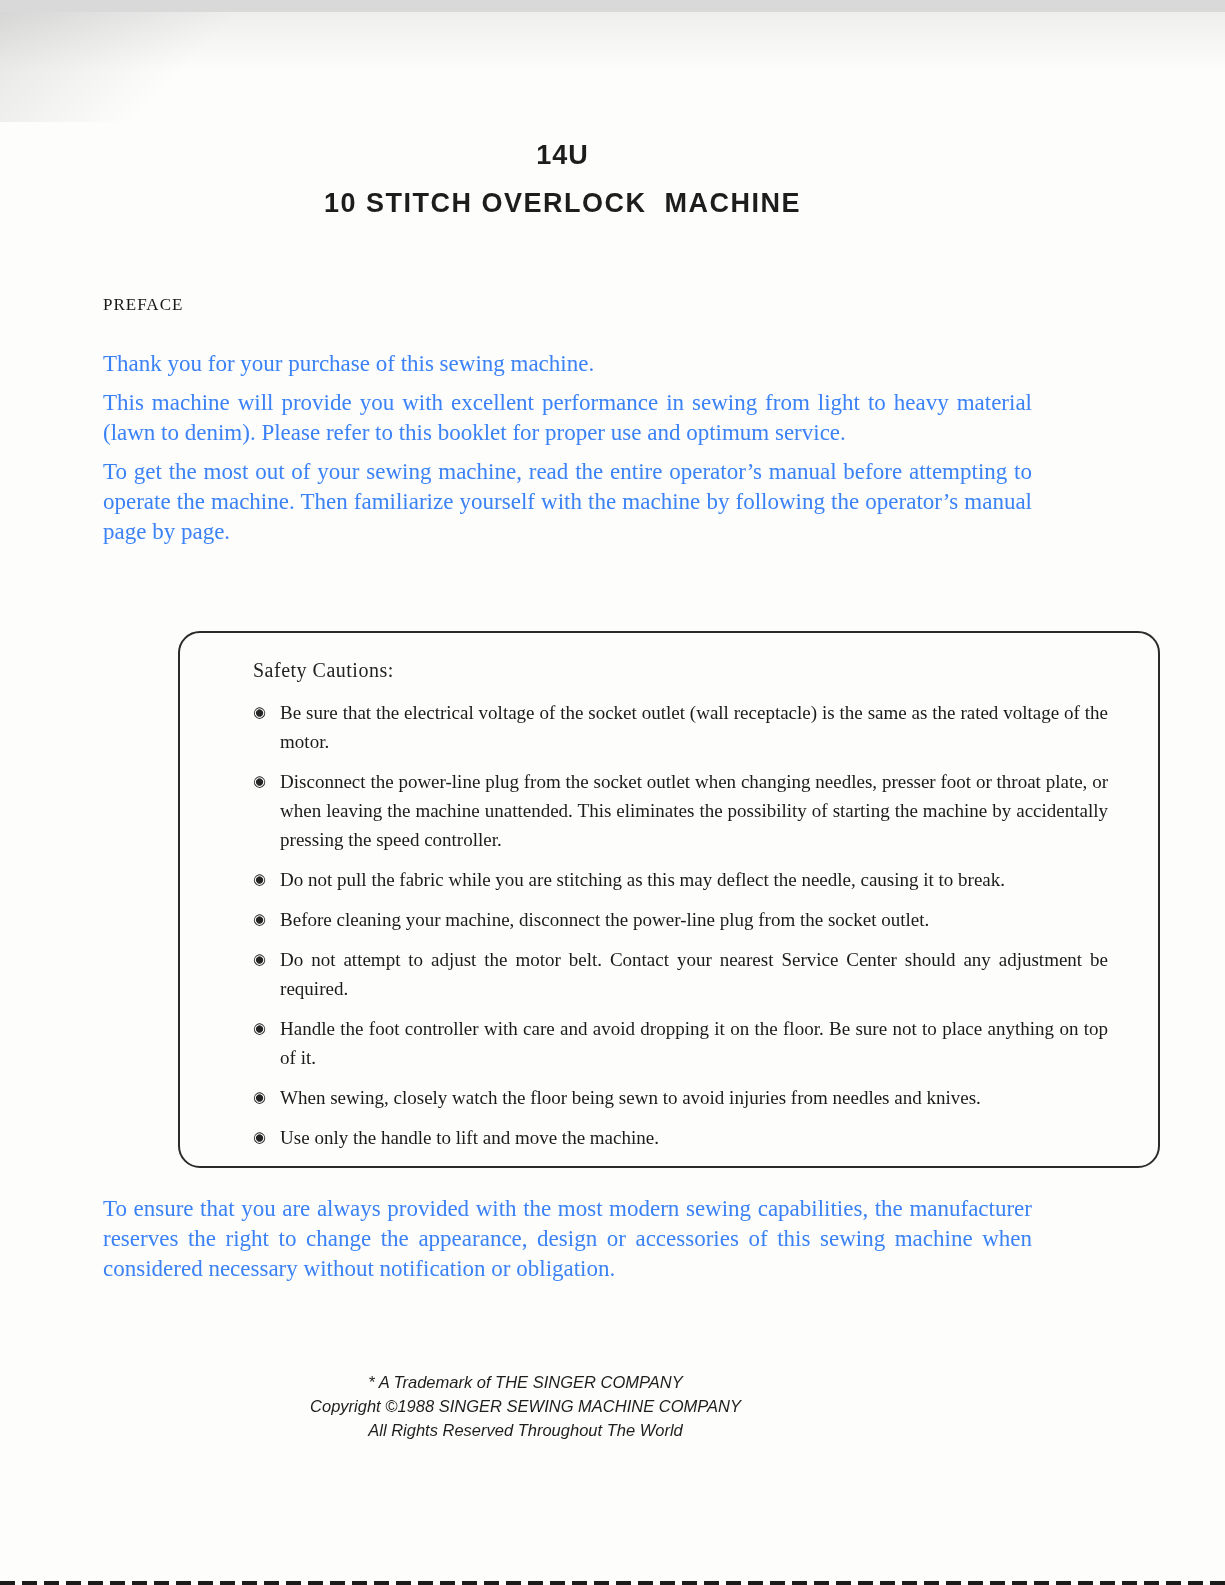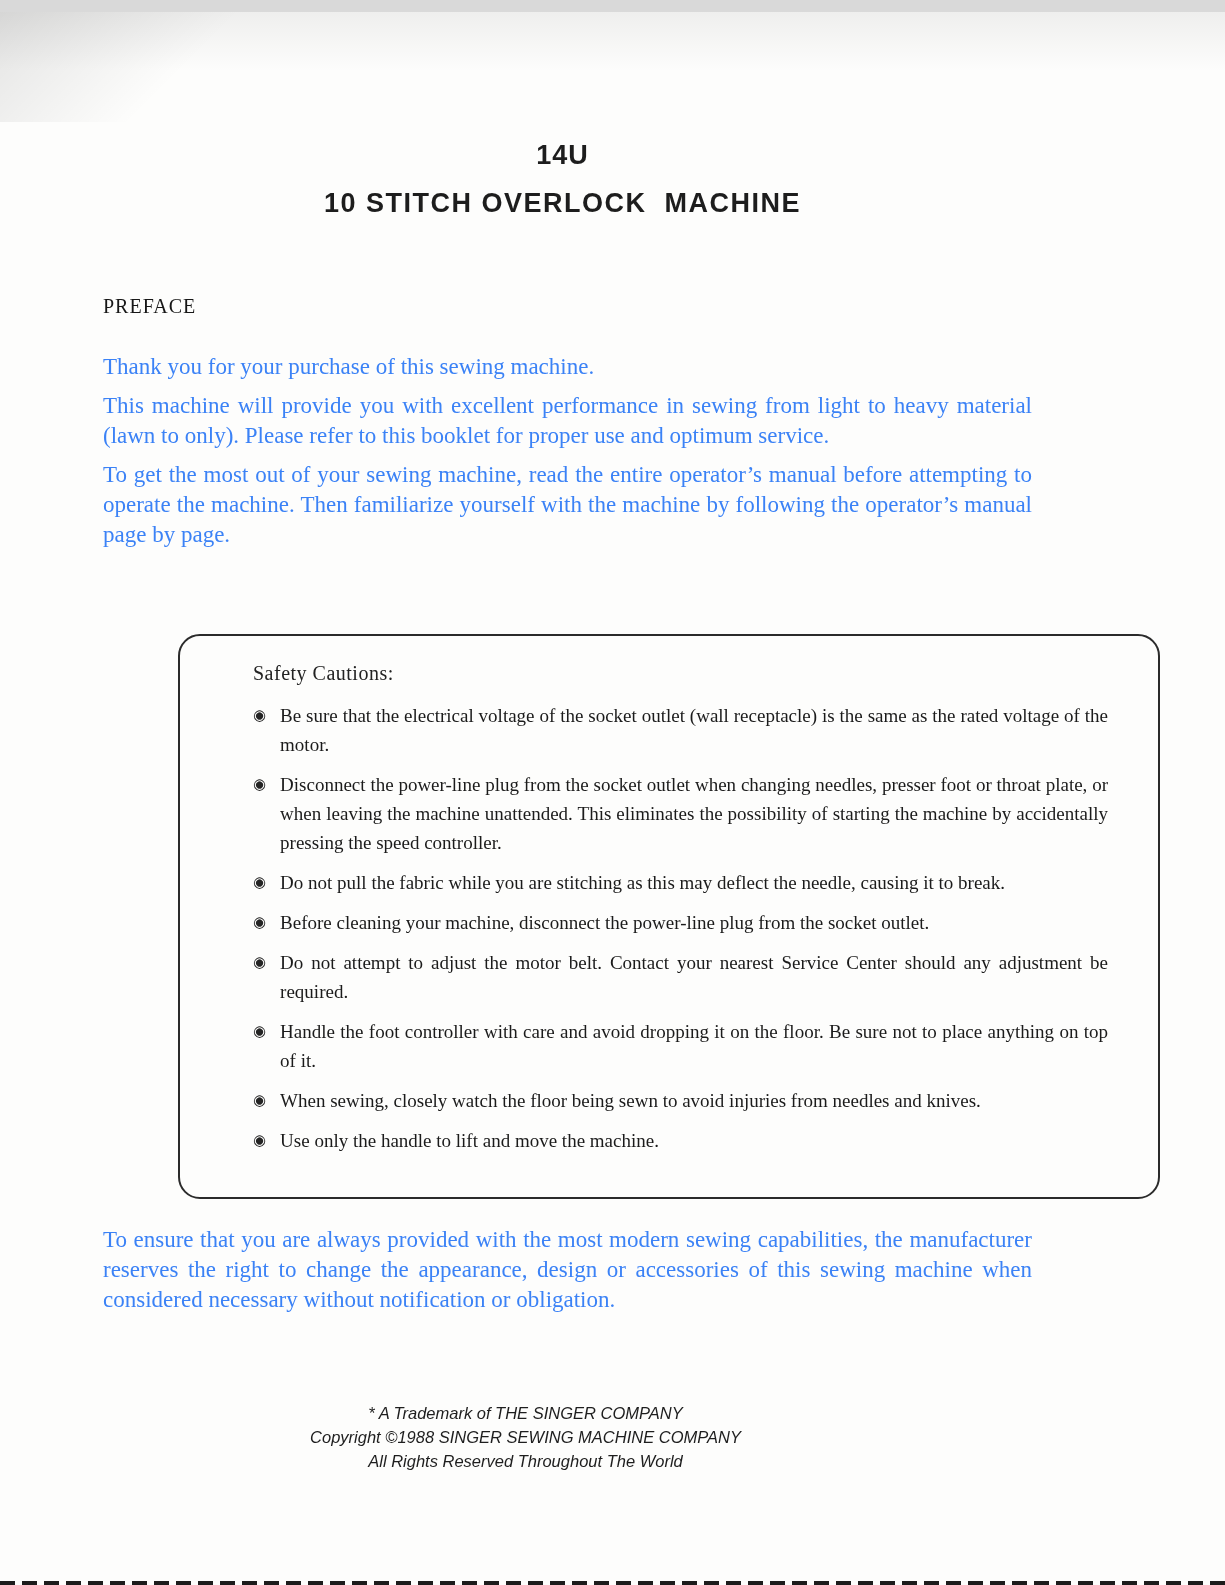--- a/index.html
+++ b/index.html
@@ -32,38 +32,38 @@
   }
   .machine-title {
     font-family:"Liberation Sans", sans-serif;
     font-weight:bold; font-size:27px; letter-spacing:1.5px; color:#1d1d1d;
     margin-top:17px; white-space:pre;
   }
 
   .content { padding:0 193px 0 103px; }
 
   .preface-heading {
-    font-size:20px; font-weight:normal; letter-spacing:1px;
+    font-size:17px; font-weight:normal; letter-spacing:1px;
     margin:76px 0 0 0;
   }
   .body-par {
     font-size:23px; line-height:30px; text-align:justify;
     margin:0; color:#3b82f6;
   }
   .par-1 { margin-top:34px; }
   .par-2 { margin-top:9px; }
   .par-3 { margin-top:9px; }
 
   .safety-box {
     box-sizing:border-box;
     margin:84px 0 0 75px;
     width:982px;
     border:2px solid #2b2b2b;
     border-radius:22px;
-    padding:26px 50px 42px 73px;
+    padding:26px 50px 14px 73px;
     background:#fdfdfc;
   }
   .safety-heading {
     font-size:20px; font-weight:normal; letter-spacing:0.5px;
     margin:0 0 16px 0; color:#222;
   }
   .safety-list { list-style:none; margin:0; padding:0; }
   .safety-item {
     display:flex; align-items:flex-start;
     margin-top:11px;
@@ -113,21 +113,21 @@
   <div class="header">
     <div class="model-title">14U</div>
     <div class="machine-title">10 STITCH OVERLOCK  MACHINE</div>
   </div>
 
   <div class="content">
 
     <h2 class="preface-heading">PREFACE</h2>
 
     <p class="body-par par-1">Thank you for your purchase of this sewing machine.</p>
-    <p class="body-par par-2">This machine will provide you with excellent performance in sewing from light to heavy material (lawn to only). Please refer to this booklet for proper use and optimum service.</p>
+    <p class="body-par par-2">This machine will provide you with excellent performance in sewing from light to heavy material (lawn to denim). Please refer to this booklet for proper use and optimum service.</p>
     <p class="body-par par-3">To get the most out of your sewing machine, read the entire operator’s manual before attempting to operate the machine. Then familiarize yourself with the machine by following the operator’s manual page by page.</p>
 
     <div class="safety-box">
       <h3 class="safety-heading">Safety Cautions:</h3>
       <ul class="safety-list">
         <li class="safety-item">
           <span class="bullet">◉</span>
           <span class="itext">Be sure that the electrical voltage of the socket outlet (wall receptacle) is the same as the rated voltage of the motor.</span>
         </li>
         <li class="safety-item">

